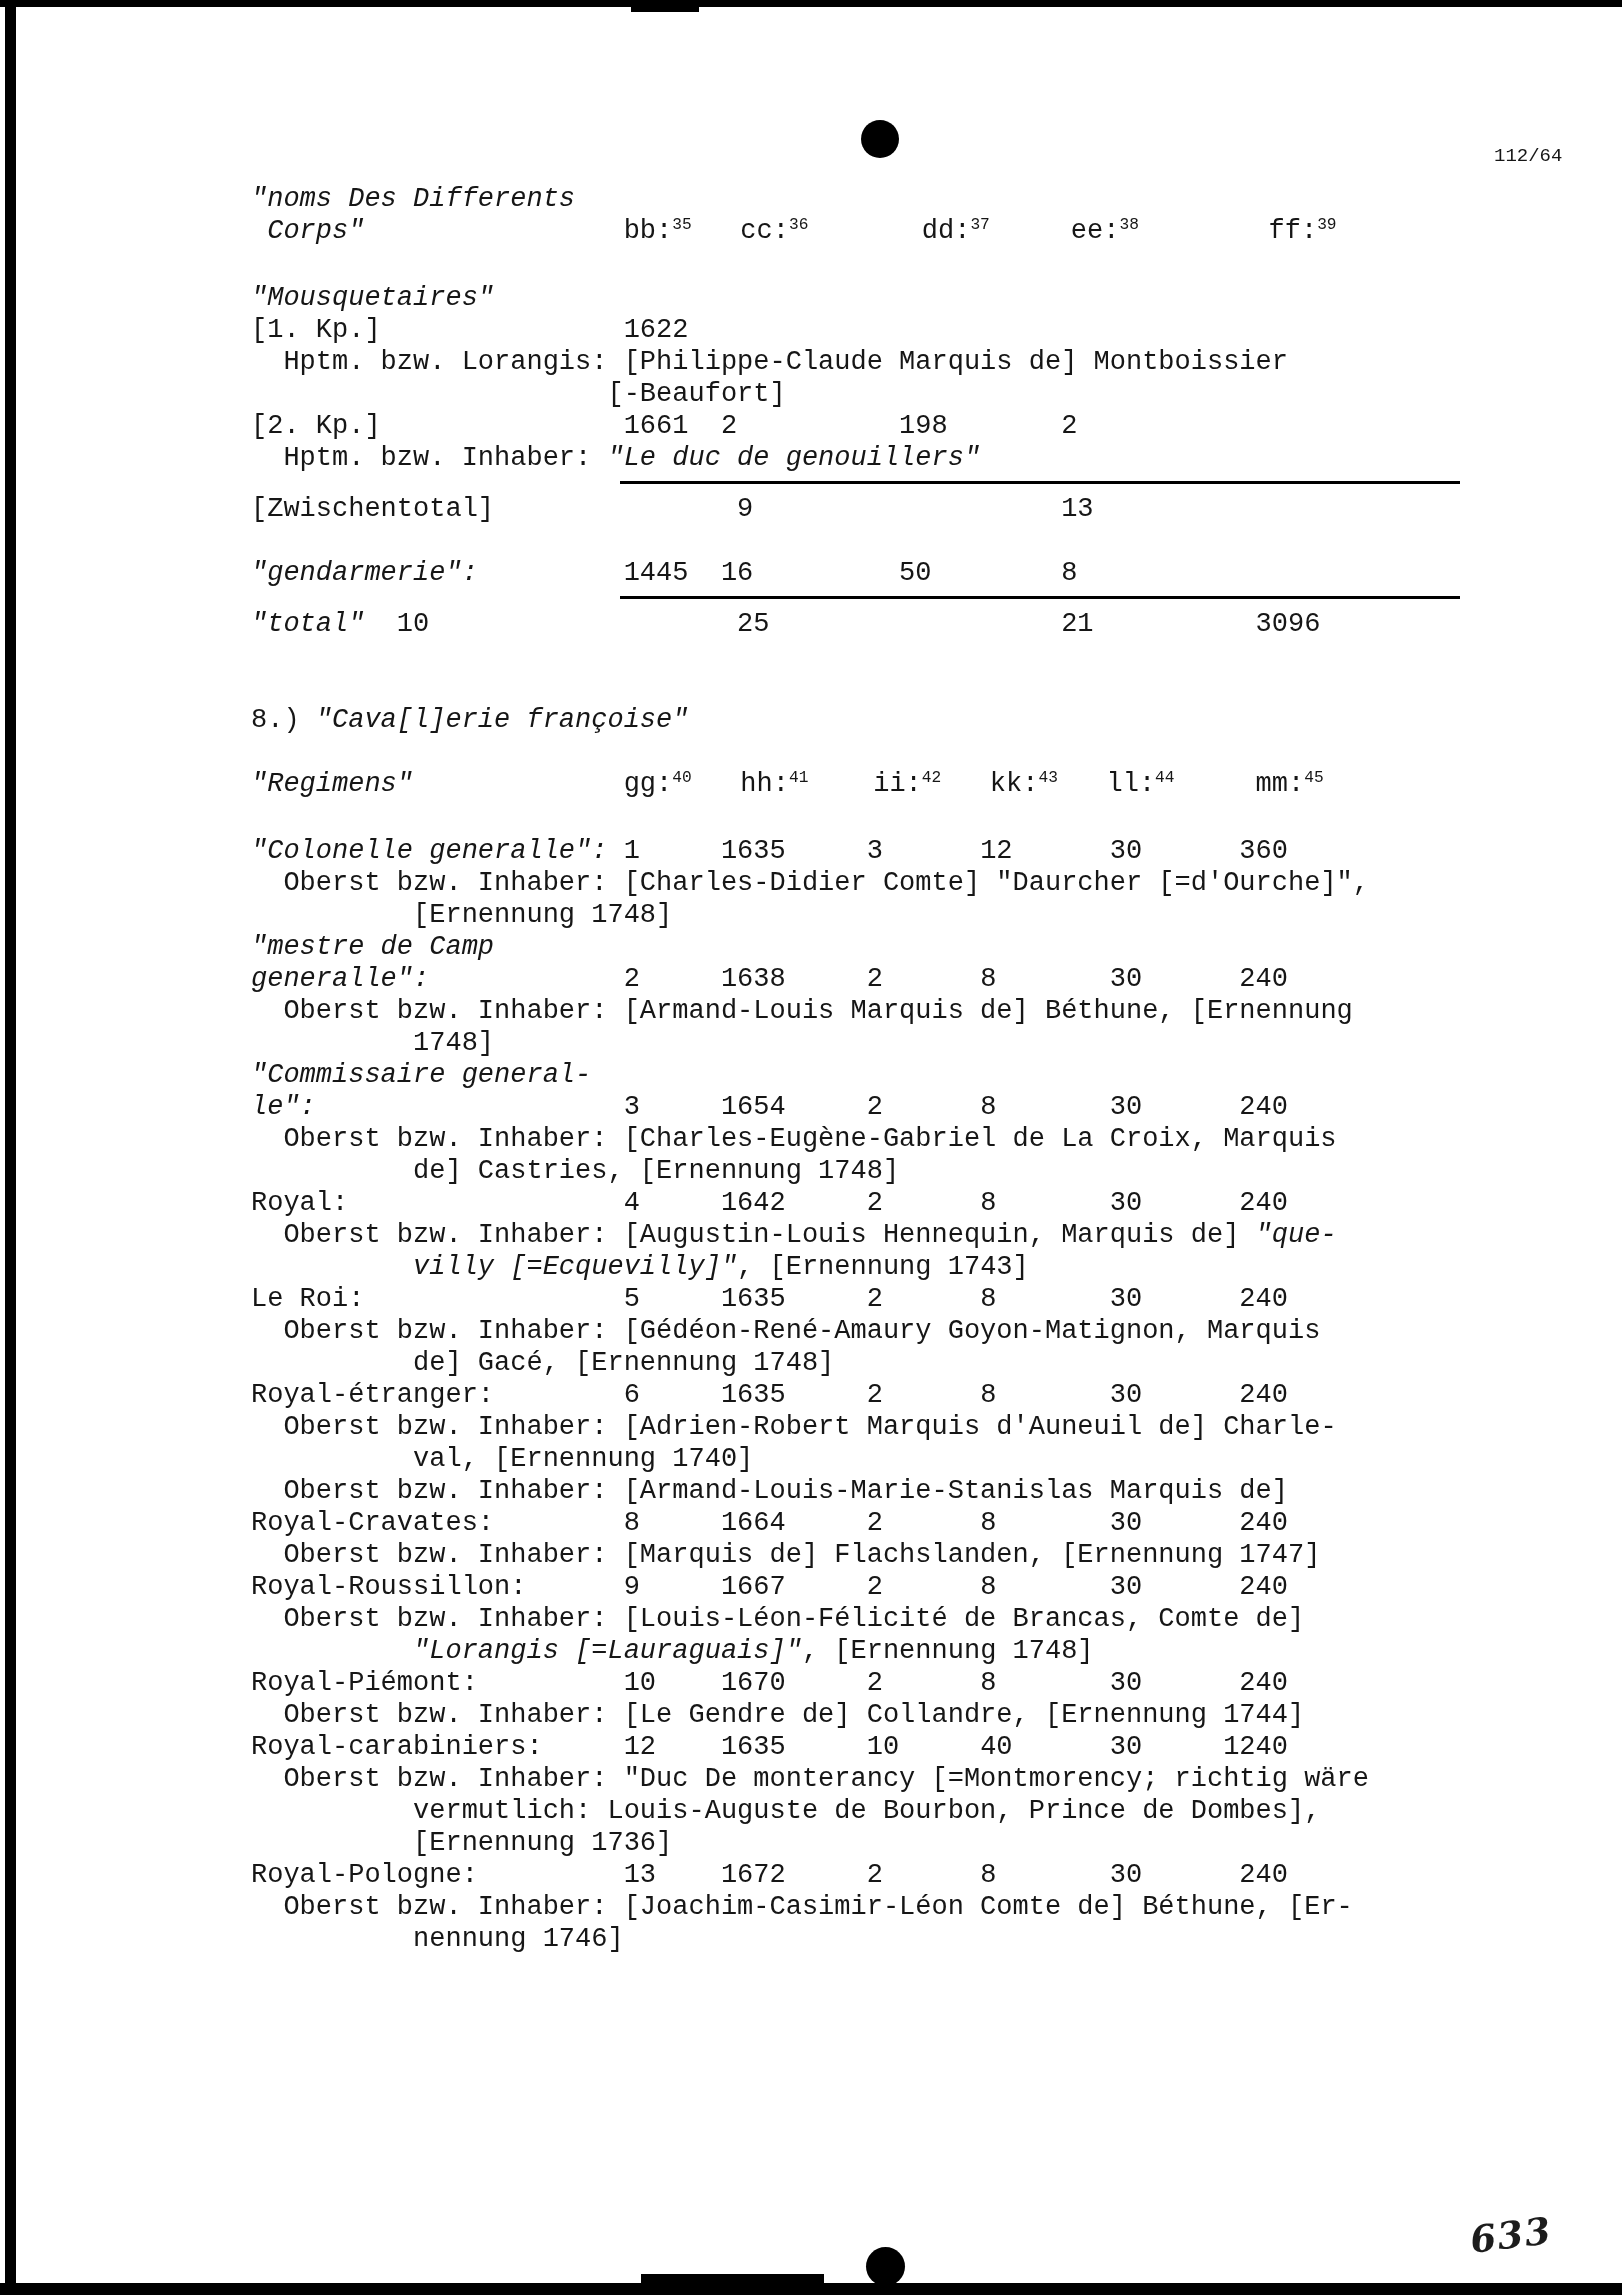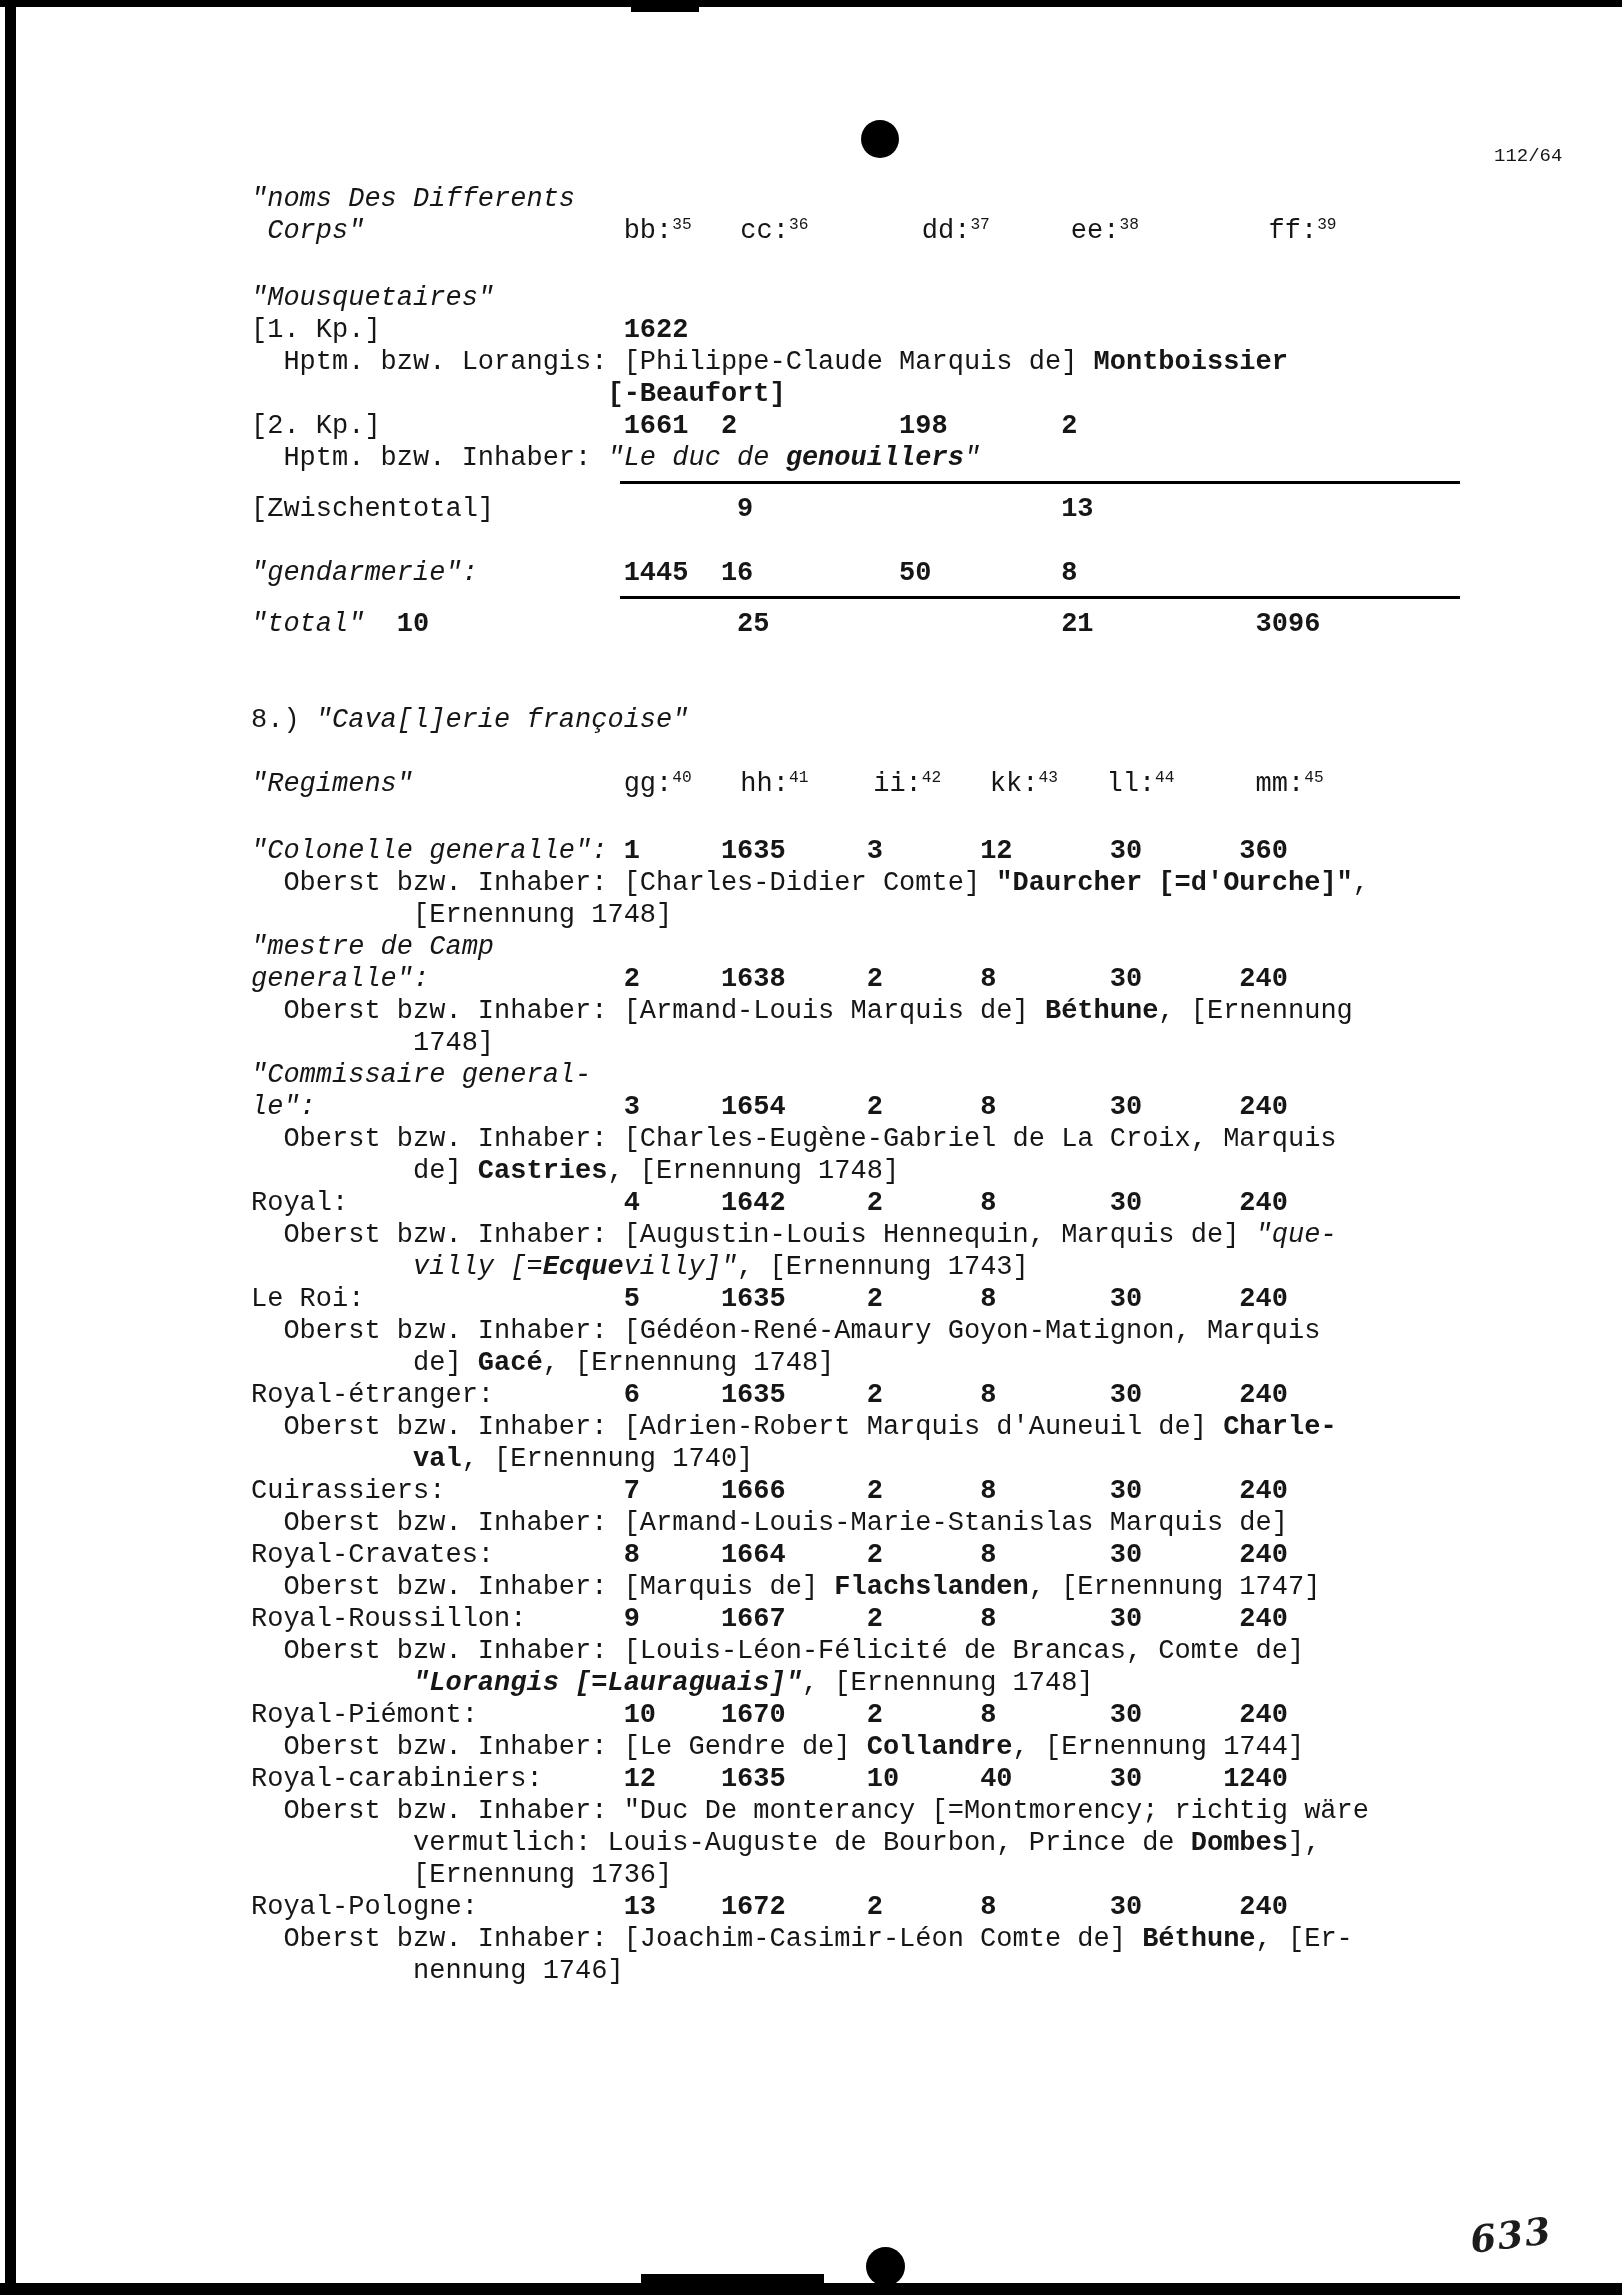--- a/index.html
+++ b/index.html
@@ -39,21 +39,21 @@
 
   .content {
     position:absolute; left:251px; top:183px; width:1265px;
   }
   .line {
     white-space:pre;
     font-size:27px;
     line-height:32px;
     min-height:32px;
   }
-  .b   { font-weight:700; }
+  .b   { font-weight:400; }
   .i   { font-style:italic; }
   .sup { font-size:60%; position:relative; top:-0.55em;text-align:right; }
   .rule {
     height:0;
     border-top:3.2px solid #000;
     width:840px;
     margin:6.5px 0 9.7px 369px;
   }
 </style>
 </head>
@@ -105,21 +105,20 @@
       <div class="line"><span class="">          de] </span><span class="b">Castries</span><span class="">, [Ernennung 1748]</span></div>
       <div class="line"><span class="">Royal:</span><span class="">                 </span><span class="b">4     1642     2      8       30      240</span></div>
       <div class="line"><span class="">  Oberst bzw. Inhaber: [Augustin-Louis Hennequin, Marquis de] </span><span class="i">"que-</span></div>
       <div class="line"><span class="">          </span><span class="i">villy [=</span><span class="b i">Ecque</span><span class="i">villy]"</span><span class="">, [Ernennung 1743]</span></div>
       <div class="line"><span class="">Le Roi:</span><span class="">                </span><span class="b">5     1635     2      8       30      240</span></div>
       <div class="line"><span class="">  Oberst bzw. Inhaber: [Gédéon-René-Amaury Goyon-Matignon, Marquis</span></div>
       <div class="line"><span class="">          de] </span><span class="b">Gacé</span><span class="">, [Ernennung 1748]</span></div>
       <div class="line"><span class="">Royal-étranger:</span><span class="">        </span><span class="b">6     1635     2      8       30      240</span></div>
       <div class="line"><span class="">  Oberst bzw. Inhaber: [Adrien-Robert Marquis d'Auneuil de] </span><span class="b">Charle-</span></div>
       <div class="line"><span class="">          </span><span class="b">val</span><span class="">, [Ernennung 1740]</span></div>
-      <div class="line"><span class="">Cuirassiers:</span><span class="">           </span><span class="b">7     1666     2      8       30      240</span></div>
       <div class="line"><span class="">  Oberst bzw. Inhaber: [Armand-Louis-Marie-Stanislas Marquis de]</span></div>
       <div class="line"><span class="">Royal-Cravates:</span><span class="">        </span><span class="b">8     1664     2      8       30      240</span></div>
       <div class="line"><span class="">  Oberst bzw. Inhaber: [Marquis de] </span><span class="b">Flachslanden</span><span class="">, [Ernennung 1747]</span></div>
       <div class="line"><span class="">Royal-Roussillon:</span><span class="">      </span><span class="b">9     1667     2      8       30      240</span></div>
       <div class="line"><span class="">  Oberst bzw. Inhaber: [Louis-Léon-Félicité de Brancas, Comte de]</span></div>
       <div class="line"><span class="">          </span><span class="b i">"Lorangis [=Lauraguais]"</span><span class="">, [Ernennung 1748]</span></div>
       <div class="line"><span class="">Royal-Piémont:</span><span class="">         </span><span class="b">10    1670     2      8       30      240</span></div>
       <div class="line"><span class="">  Oberst bzw. Inhaber: [Le Gendre de] </span><span class="b">Collandre</span><span class="">, [Ernennung 1744]</span></div>
       <div class="line"><span class="">Royal-carabiniers:</span><span class="">     </span><span class="b">12    1635     10     40      30     1240</span></div>
       <div class="line"><span class="">  Oberst bzw. Inhaber: "Duc De monterancy [=Montmorency; richtig wäre</span></div>

